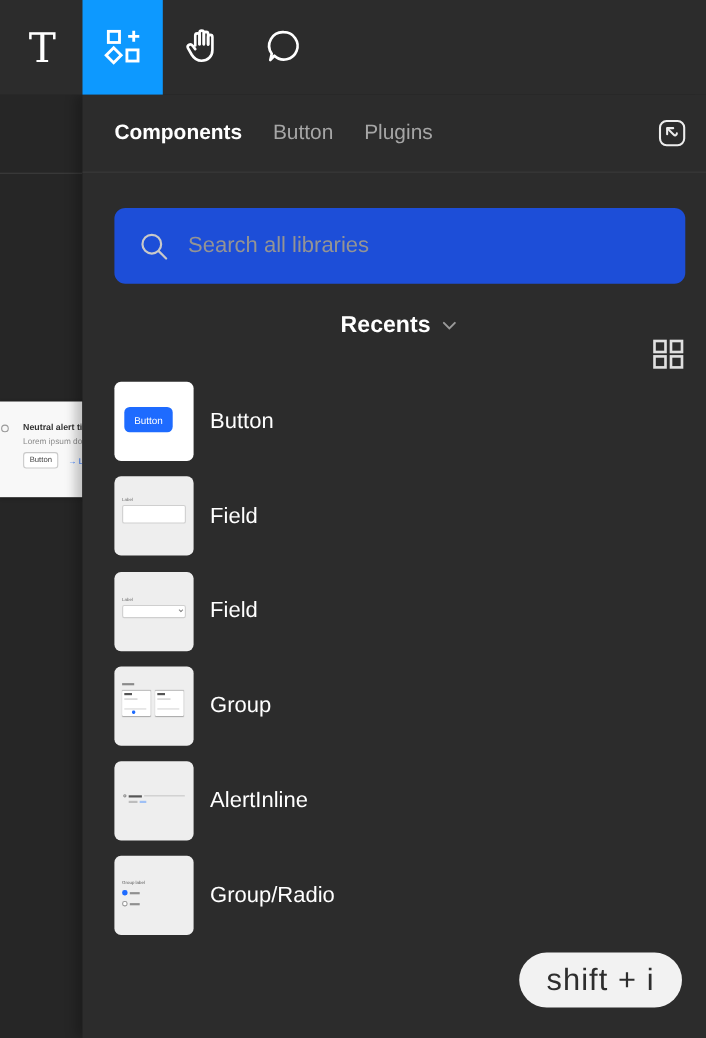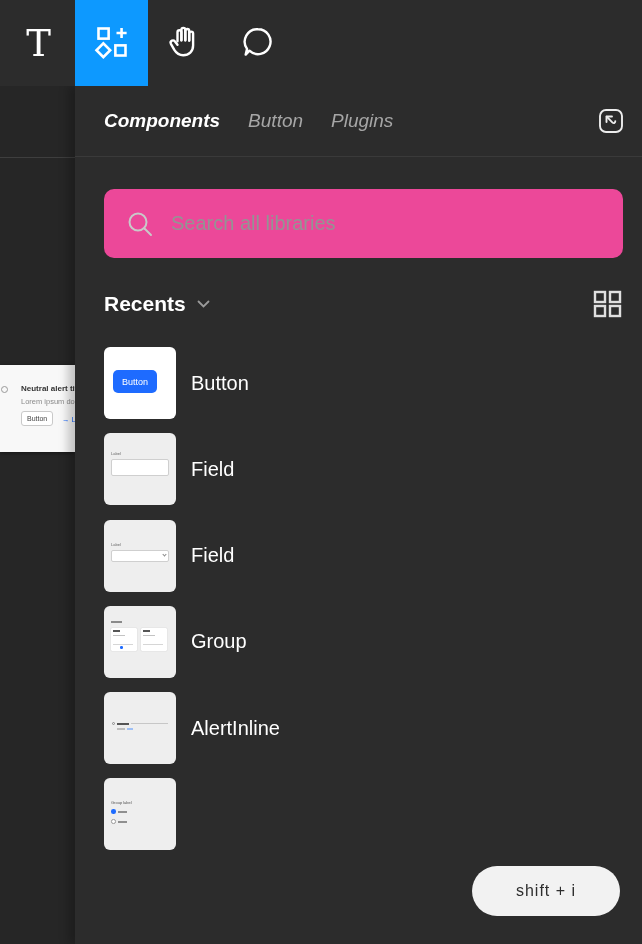--- a/index.html
+++ b/index.html
@@ -48,41 +48,41 @@
   
   .panel {
     position:absolute; left:75px; top:86px; width:567px; bottom:0;
     background:#2c2c2c; box-shadow:-7px 0 9px rgba(0,0,0,.22); z-index:2;
   }
   .panel-header {
     height:71px; border-bottom:1px solid #3a3a3a;
     display:flex; align-items:center; padding:0 14px 0 29px;
   }
   .tab { background:none; border:none; cursor:pointer; font-family:inherit;
-         font-size:19px; color:#a6a6a6; padding:0; margin-right:28px;font-style:italic; }
+         font-size:19px; color:#a6a6a6; padding:0; margin-right:28px; }
   .tab.active { color:#fff; font-weight:700; }
   .iconbtn { background:none; border:none; cursor:pointer; padding:0;
              display:flex; align-items:center; justify-content:center; }
   .popout { margin-left:auto; width:34px; height:34px; }
 
   .searchbox {
     position:absolute; left:29px; top:103px; width:519px; height:69px;
-    background:#ec4899; border-radius:10px;
+    background:#1d4ed8; border-radius:10px;
     display:flex; align-items:center; padding:0 16px 0 21px;
   }
   .searchbox svg { flex:none; }
   .search-input {
     flex:1; margin-left:16px; background:transparent; border:none; outline:none;
     font-family:inherit; font-size:20px; color:#fff;
   }
   .search-input::placeholder { color:#949494; }
 
   .recents-row {
     position:absolute; left:29px; right:20px; top:198px; height:40px;
-    display:flex; align-items:center;
+    display:flex; align-items:center;flex-direction:column;
   }
   .recents-btn { display:flex; align-items:center; gap:10px; background:none; border:none;
                  cursor:pointer; font-family:inherit; padding:0; }
   .recents-title { font-size:21px; font-weight:700; color:#fff; }
   .gridbtn { margin-left:auto; width:30px; height:30px; }
 
   .list { position:absolute; left:29px; top:261px; right:0; }
   .row { display:flex; align-items:center; margin-bottom:14.3px; cursor:pointer; }
   .thumb {
     flex:none; width:72px; height:72px; border-radius:6px;
@@ -124,21 +124,21 @@
   .r-row { left:7px; width:40px; height:4.5px; display:flex; align-items:center; gap:2.5px; }
   .r-on { position:static; width:4.5px; height:4.5px; border-radius:50%; background:#1e6bff; flex:none; }
   .r-off { position:static; width:4.5px; height:4.5px; border-radius:50%; border:1px solid #9a9a9a; background:#fff; flex:none; }
   .r-lab { position:static; width:9px; height:1.6px; background:#8f8f8f; }
 
   
   .pill {
     position:absolute; right:22px; bottom:28px; width:148px; height:50px;
     border-radius:25px; background:#f2f2f2; z-index:6;
     display:flex; align-items:center; justify-content:center;
-    font-size:16px; color:#2e2e2e; letter-spacing:1px;
+    font-size:28px; color:#2e2e2e; letter-spacing:1px;
   }
 </style>
 </head>
 <body>
 
 <div class="toolbar">
   <button class="tool">
     <span class="t-glyph">T</span>
   </button>
   <button class="tool active">
@@ -286,18 +286,19 @@
         <div class="r-head">Group label</div>
         <div class="r-row" style="top:31px">
             <span class="r-on"></span>
             <span class="r-lab"></span>
           </div>
         <div class="r-row" style="top:41px">
             <span class="r-off"></span>
             <span class="r-lab"></span>
           </div>
       </div>
+      <span class="row-label">Group/Radio</span>
     </div>
 
   </div>
 </div>
 
 <div class="pill">shift + i</div>
 
 </body></html>

